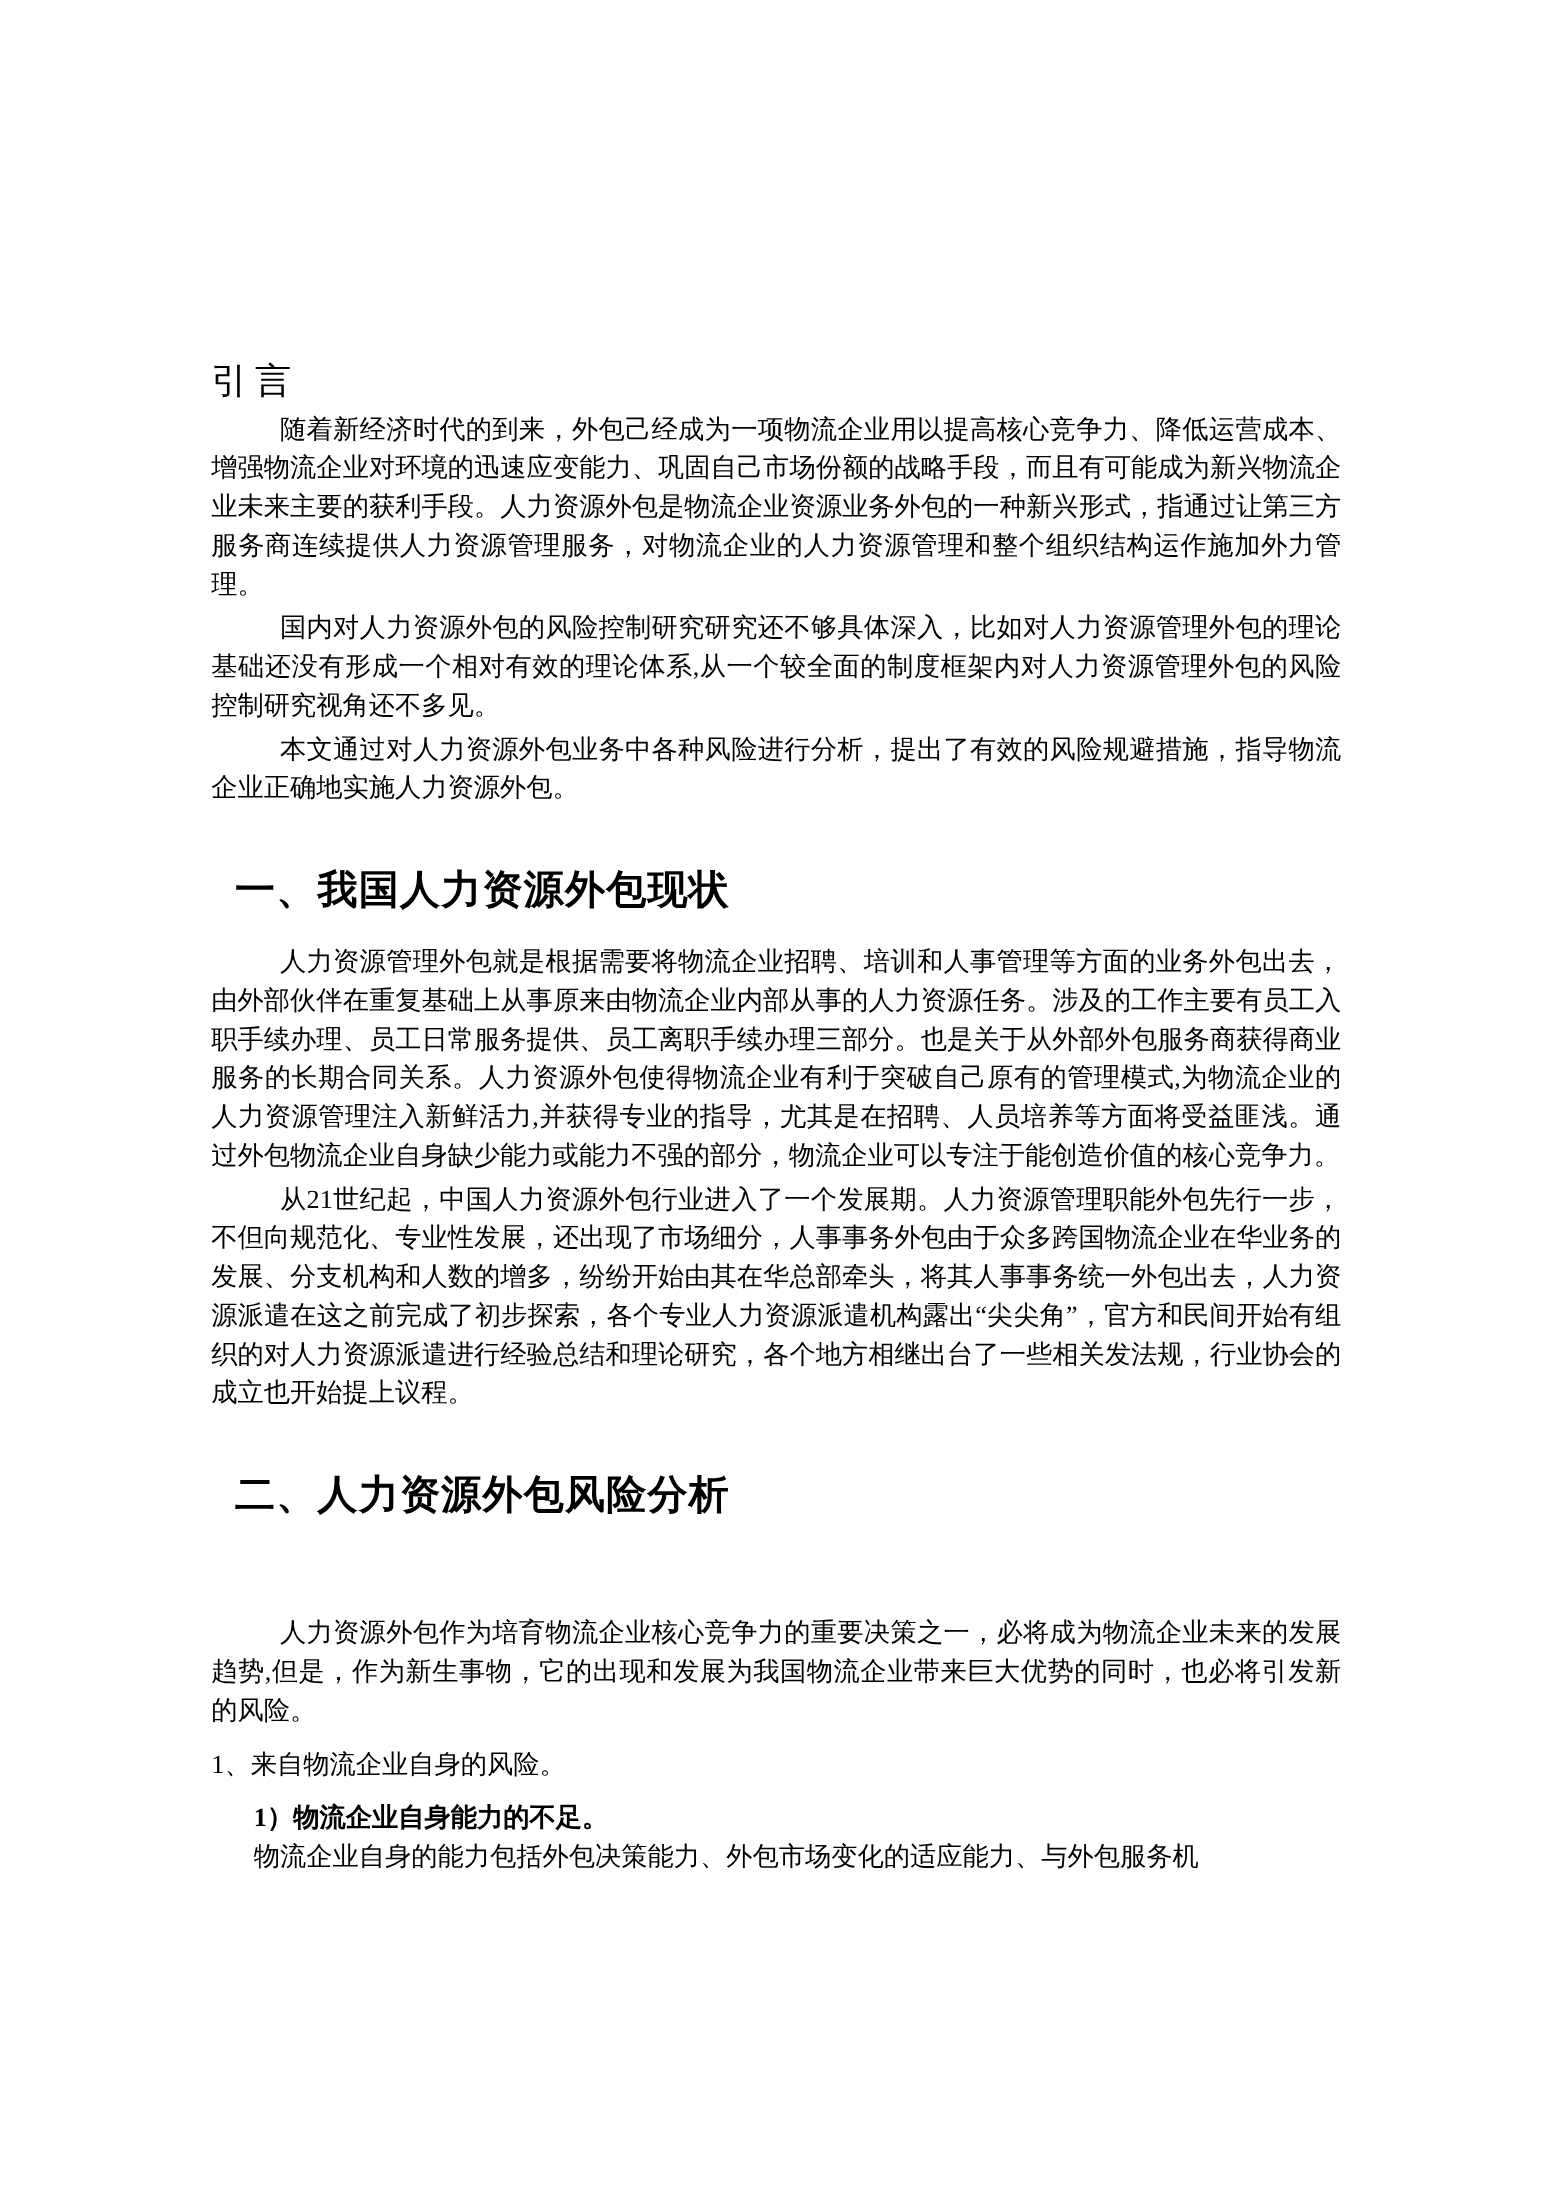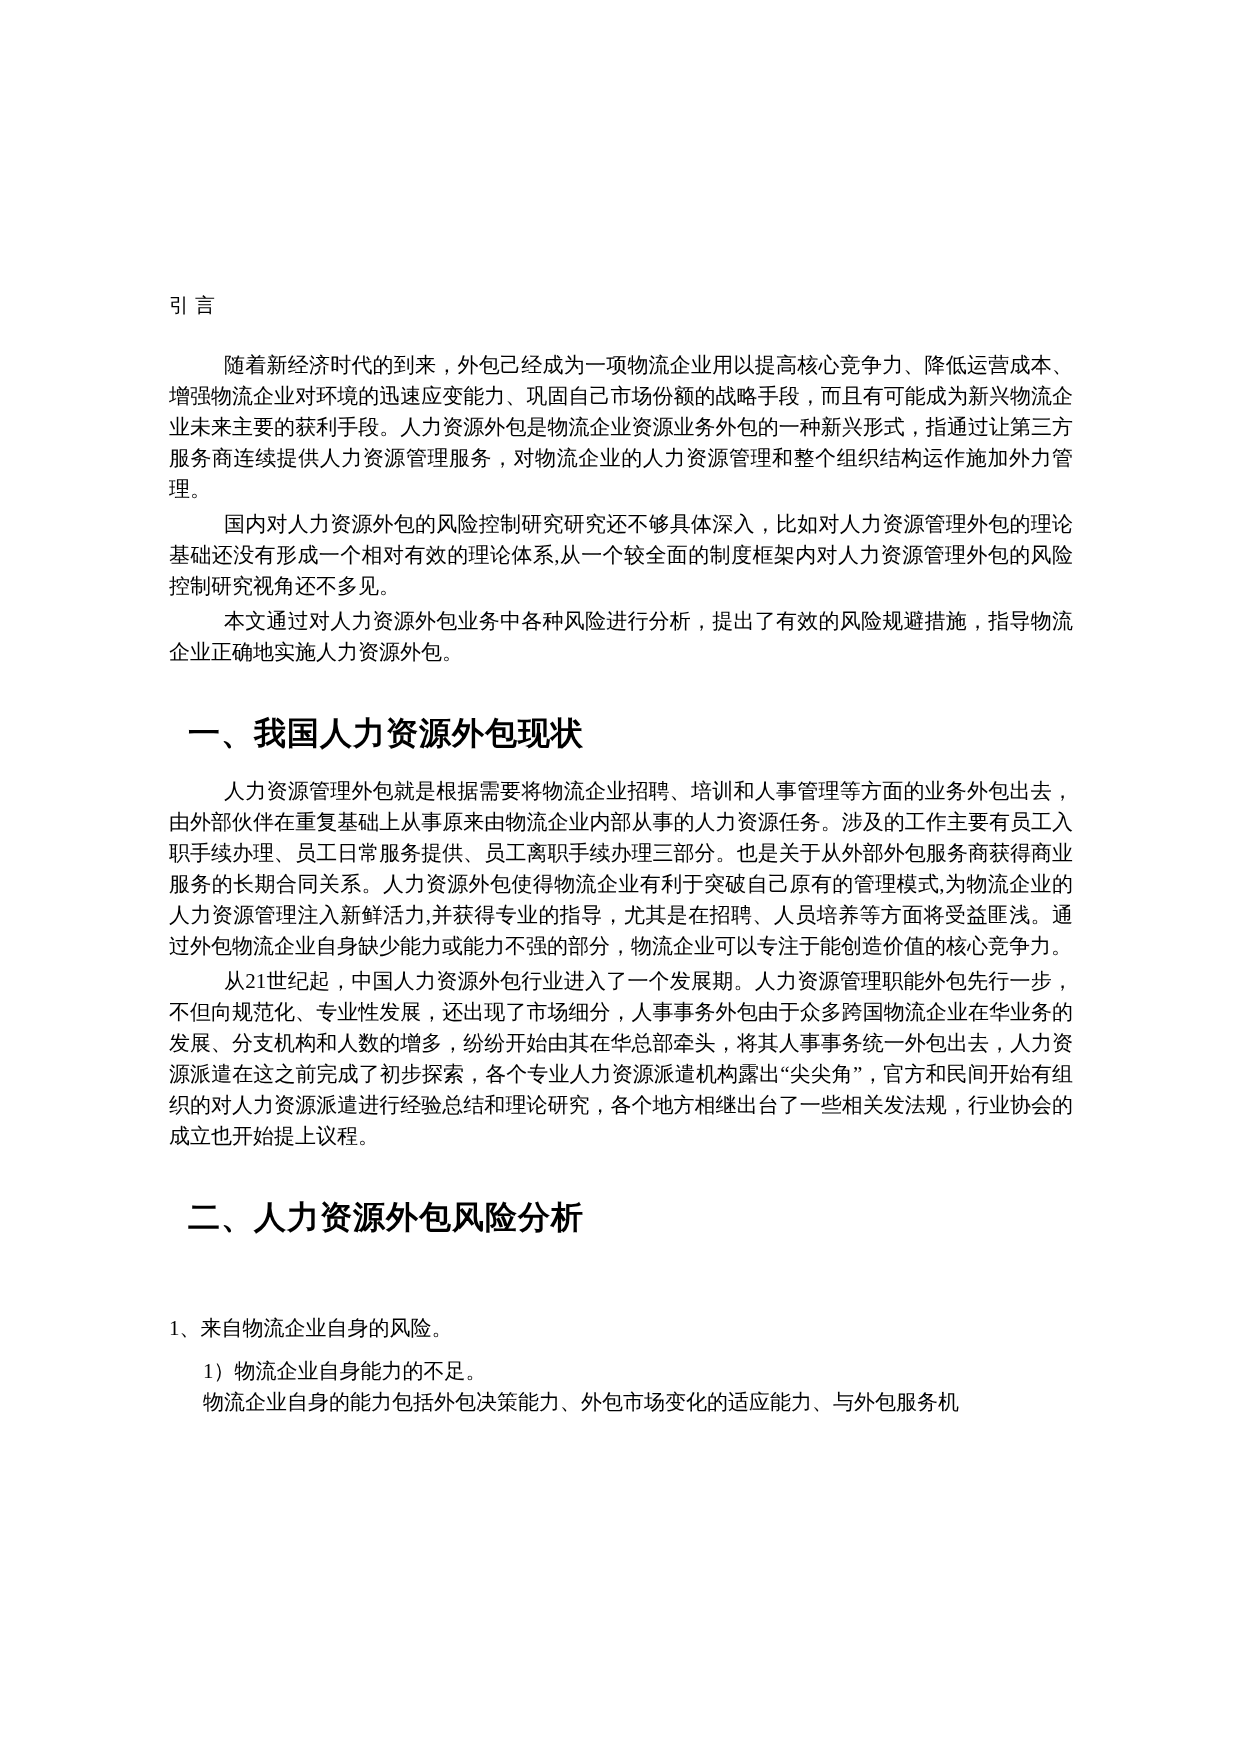--- a/index.html
+++ b/index.html
@@ -18,24 +18,24 @@
   }
   .content {
     position: absolute;
     left: 169px;
     top: 0;
     width: 904px;
   }
   .doc-title {
     font-family: "Liberation Serif", "DejaVu Serif", serif;
     font-weight: 400;
-    font-size: 20px;
+    font-size: 29px;
     line-height: 34px;
     letter-spacing: 6px;
-    margin: 288px 0 28px 0;
+    margin: 288px 0 6px 0;
   }
   .para {
     font-size: 21px;
     line-height: 31px;
     margin: 0 0 4px 0;
     text-align: justify;
     text-indent: 55px;
     word-break: break-all;
   }
   .section-heading {
@@ -51,20 +51,21 @@
     margin-bottom: 79px;
   }
   .list-item {
     text-indent: 0;
     margin: 12px 0;
   }
   .sub-item {
     text-indent: 0;
     padding-left: 34px;
     margin: 12px 0 0 0;
+    font-weight: bold;
   }
   .sub-body {
     text-indent: 0;
     padding-left: 34px;
     margin: 0;
   }
 </style>
 </head>
 <body>
 
@@ -81,20 +82,21 @@
 
     <h2 class="section-heading">一、我国人力资源外包现状</h2>
 
     <p class="para">人力资源管理外包就是根据需要将物流企业招聘、培训和人事管理等方面的业务外包出去，由外部伙伴在重复基础上从事原来由物流企业内部从事的人力资源任务。涉及的工作主要有员工入职手续办理、员工日常服务提供、员工离职手续办理三部分。也是关于从外部外包服务商获得商业服务的长期合同关系。人力资源外包使得物流企业有利于突破自己原有的管理模式,为物流企业的人力资源管理注入新鲜活力,并获得专业的指导，尤其是在招聘、人员培养等方面将受益匪浅。通过外包物流企业自身缺少能力或能力不强的部分，物流企业可以专注于能创造价值的核心竞争力。</p>
 
     <p class="para">从21世纪起，中国人力资源外包行业进入了一个发展期。人力资源管理职能外包先行一步，不但向规范化、专业性发展，还出现了市场细分，人事事务外包由于众多跨国物流企业在华业务的发展、分支机构和人数的增多，纷纷开始由其在华总部牵头，将其人事事务统一外包出去，人力资源派遣在这之前完成了初步探索，各个专业人力资源派遣机构露出“尖尖角”，官方和民间开始有组织的对人力资源派遣进行经验总结和理论研究，各个地方相继出台了一些相关发法规，行业协会的成立也开始提上议程。</p>
 
 
     <h2 class="section-heading section-heading--loose">二、人力资源外包风险分析</h2>
 
+    <p class="para">人力资源外包作为培育物流企业核心竞争力的重要决策之一，必将成为物流企业未来的发展趋势,但是，作为新生事物，它的出现和发展为我国物流企业带来巨大优势的同时，也必将引发新的风险。</p>
 
     <p class="para list-item">1、来自物流企业自身的风险。</p>
 
     <p class="para sub-item">1）物流企业自身能力的不足。</p>
 
     <p class="para sub-body">物流企业自身的能力包括外包决策能力、外包市场变化的适应能力、与外包服务机</p>
 
   </div>
 </div>
 

